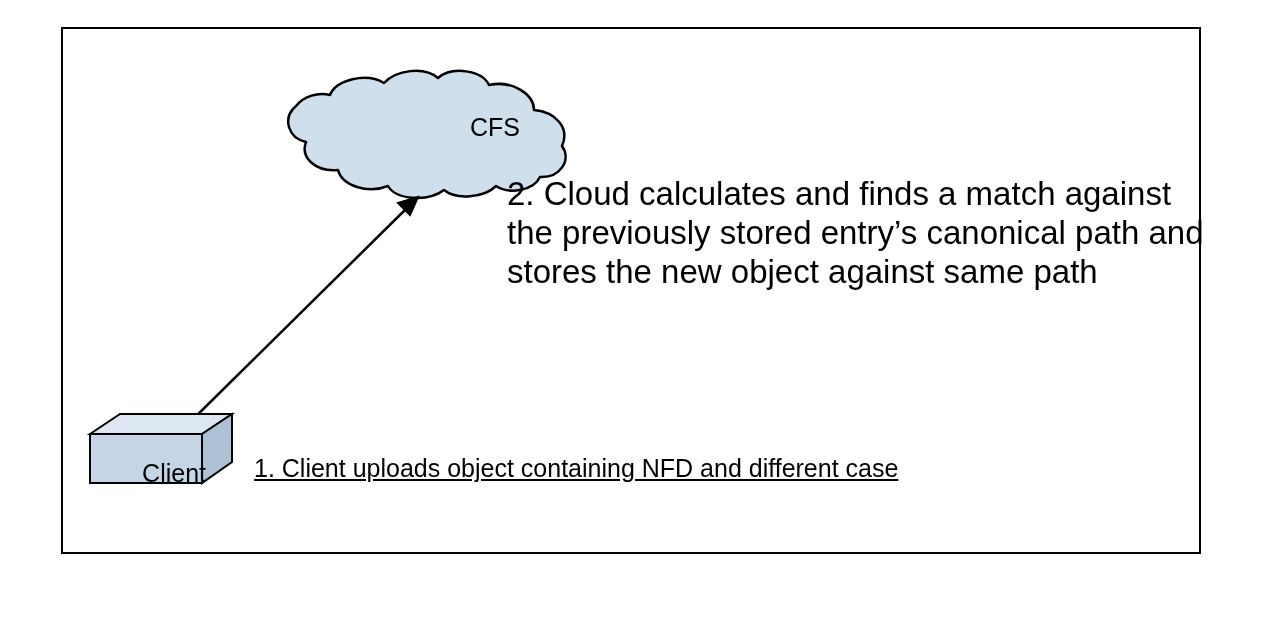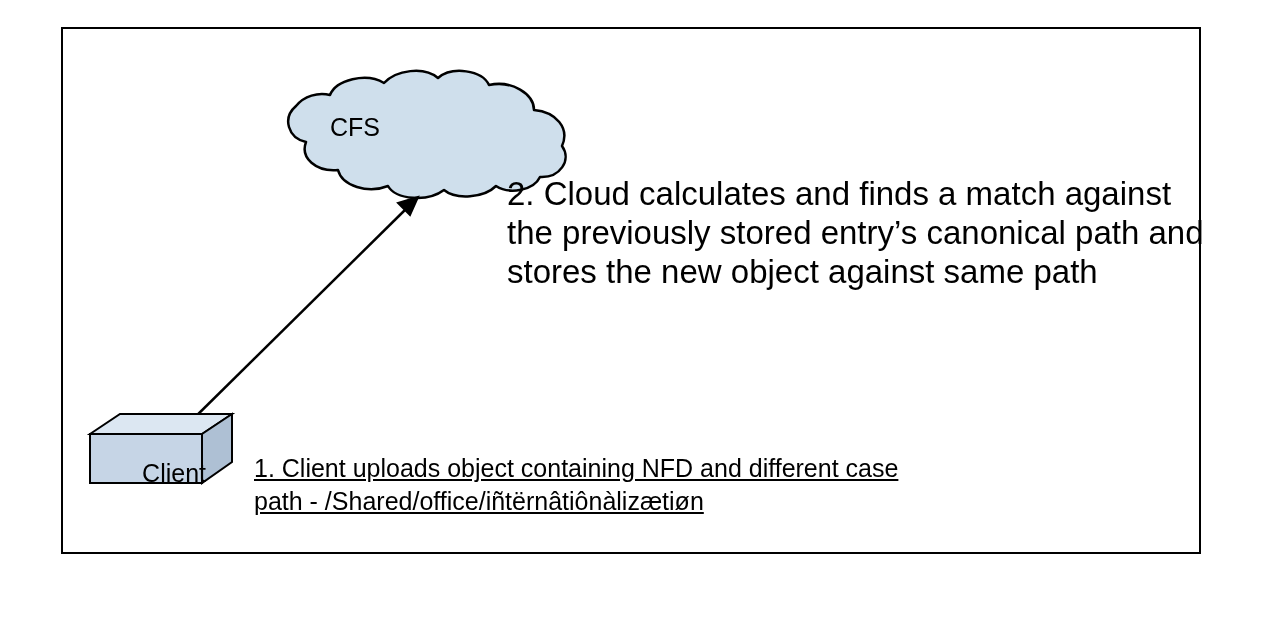--- a/index.html
+++ b/index.html
@@ -34,21 +34,21 @@
     top: 0;
     width: 1280px;
     height: 640px;
     pointer-events: none;
   }
   .cloud-label {
     position: absolute;
     left: 330px;
     top: 113px;
     width: 190px;
-    text-align: left;
+    text-align: right;
     font-size: 25px;
     color: #000000;
   }
   .client-label {
     position: absolute;
     left: 96px;
     top: 459px;
     width: 110px;
     text-align: right;
     font-size: 25px;
@@ -118,16 +118,15 @@
   <div class="client-label">Client</div>
 
   <div class="step2">
     <span>2. Cloud calculates and finds a match against the</span>
     <span>previously stored entry’s canonical path and stores</span>
     <span>the new object against same path</span>
   </div>
 
   <div class="step1">
     <span>1. Client uploads object containing NFD and different case</span>
-    <span class="l2">path - /Shared/office/iñtërnâtiônàlizætiøn</span>
   </div>
 
 </div>
 
 </body></html>

